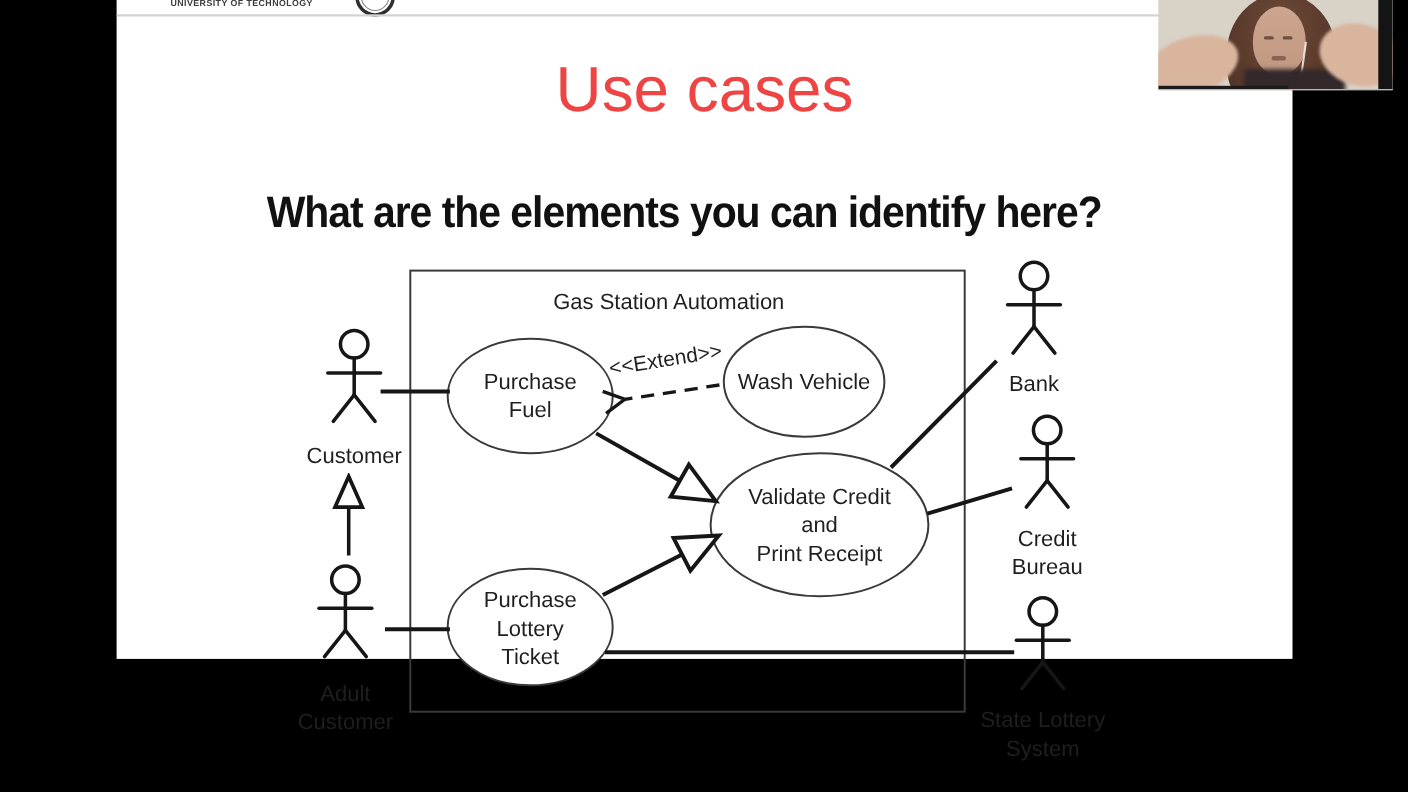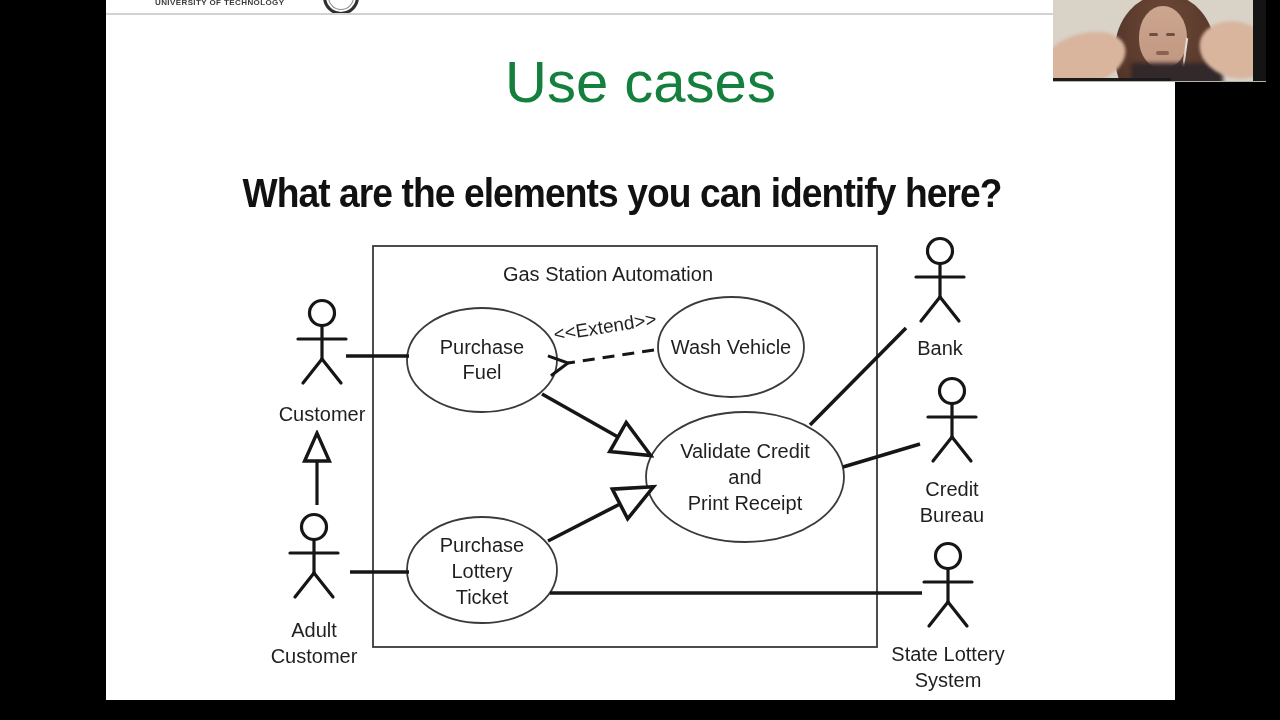--- a/index.html
+++ b/index.html
@@ -1,26 +1,26 @@
 <!DOCTYPE html>
 <html><head>
 <meta charset="utf-8">
 <style>
   html,body{margin:0;padding:0;background:#000;}
   #stage{position:relative;width:1280px;height:720px;background:#000;overflow:hidden;
          font-family:"Liberation Sans",sans-serif;}
   
-  .slide{position:absolute;left:106px;top:0;width:1069px;height:700px;background:#ffffff;overflow:hidden;}
+  .slide{position:absolute;left:106px;top:0;width:1069px;height:599px;background:#ffffff;overflow:hidden;}
   .uni-name{position:absolute;left:49px;top:-2px;font-size:8px;font-weight:bold;color:#3b3b3b;
             letter-spacing:0.4px;white-space:nowrap;}
   .uni-seal{position:absolute;left:217px;top:-21px;width:30px;height:30px;border:3px solid #2f2f2f;
             border-radius:50%;background:#fff;box-shadow:inset 0 0 0 2px #fff, inset 0 0 0 3px #8a8a8a;}
   .header-divider{position:absolute;left:0;top:13px;width:1069px;height:2px;background:#d2d2d2;}
   .slide-title{position:absolute;left:0;top:48px;width:1069px;text-align:center;font-size:58px;
-               line-height:68px;color:#15803d;letter-spacing:0;}
+               line-height:68px;color:#ef4444;letter-spacing:0;}
   .slide-question{position:absolute;left:40px;top:168px;width:952px;text-align:center;font-size:40px;
                   line-height:50px;font-weight:bold;color:#111;letter-spacing:-1px;
                   transform:scaleX(0.93);transform-origin:50% 50%;white-space:nowrap;}
   
   .diagram-svg{position:absolute;left:240px;top:225px;z-index:2;}
   .uc-text{font-family:"Liberation Sans",sans-serif;font-size:20px;fill:#1f1f1f;}
   .uc-text-small{font-family:"Liberation Sans",sans-serif;font-size:19px;fill:#1f1f1f;}
   
   .webcam{position:absolute;left:1053px;top:0;width:213px;height:81px;background:#d8d2c7;
           overflow:hidden;z-index:5;border-bottom:1px solid #b9b4aa;}

